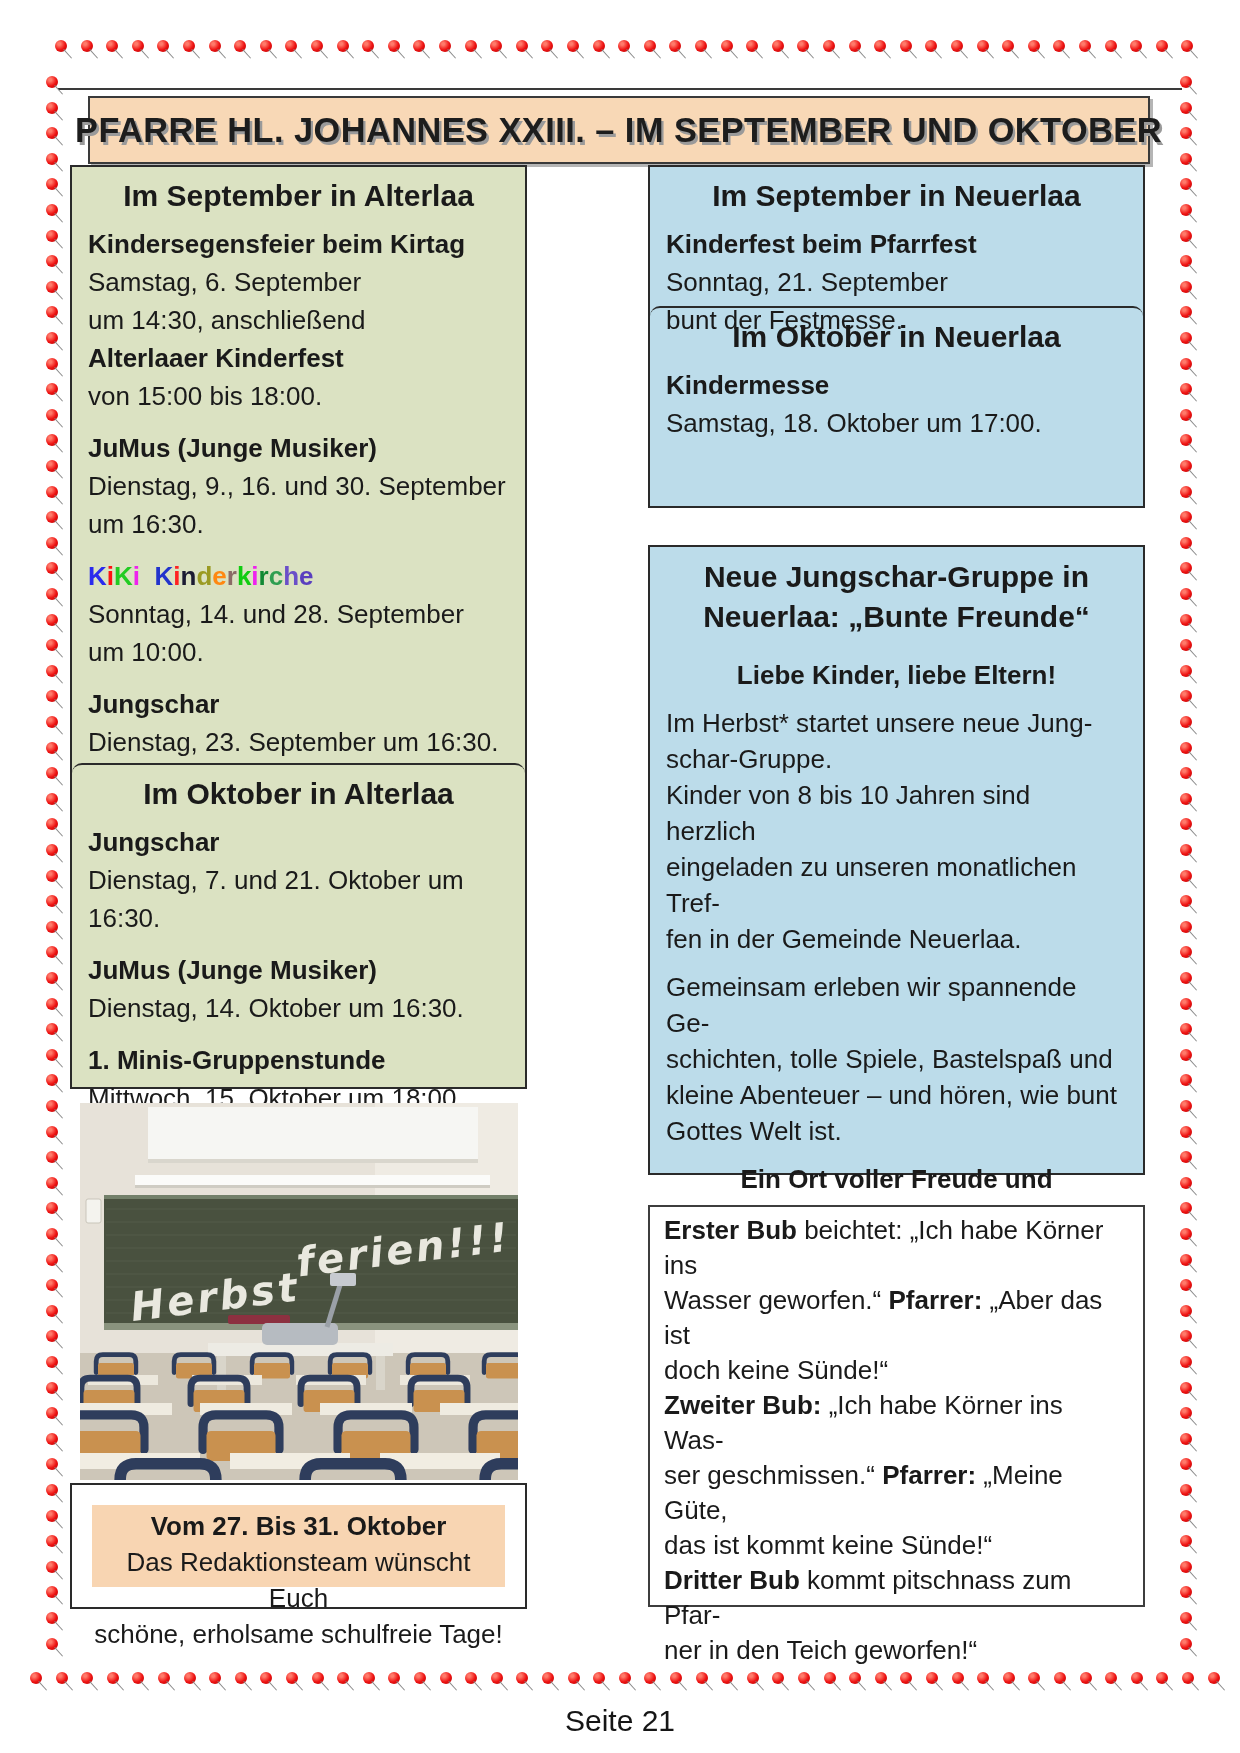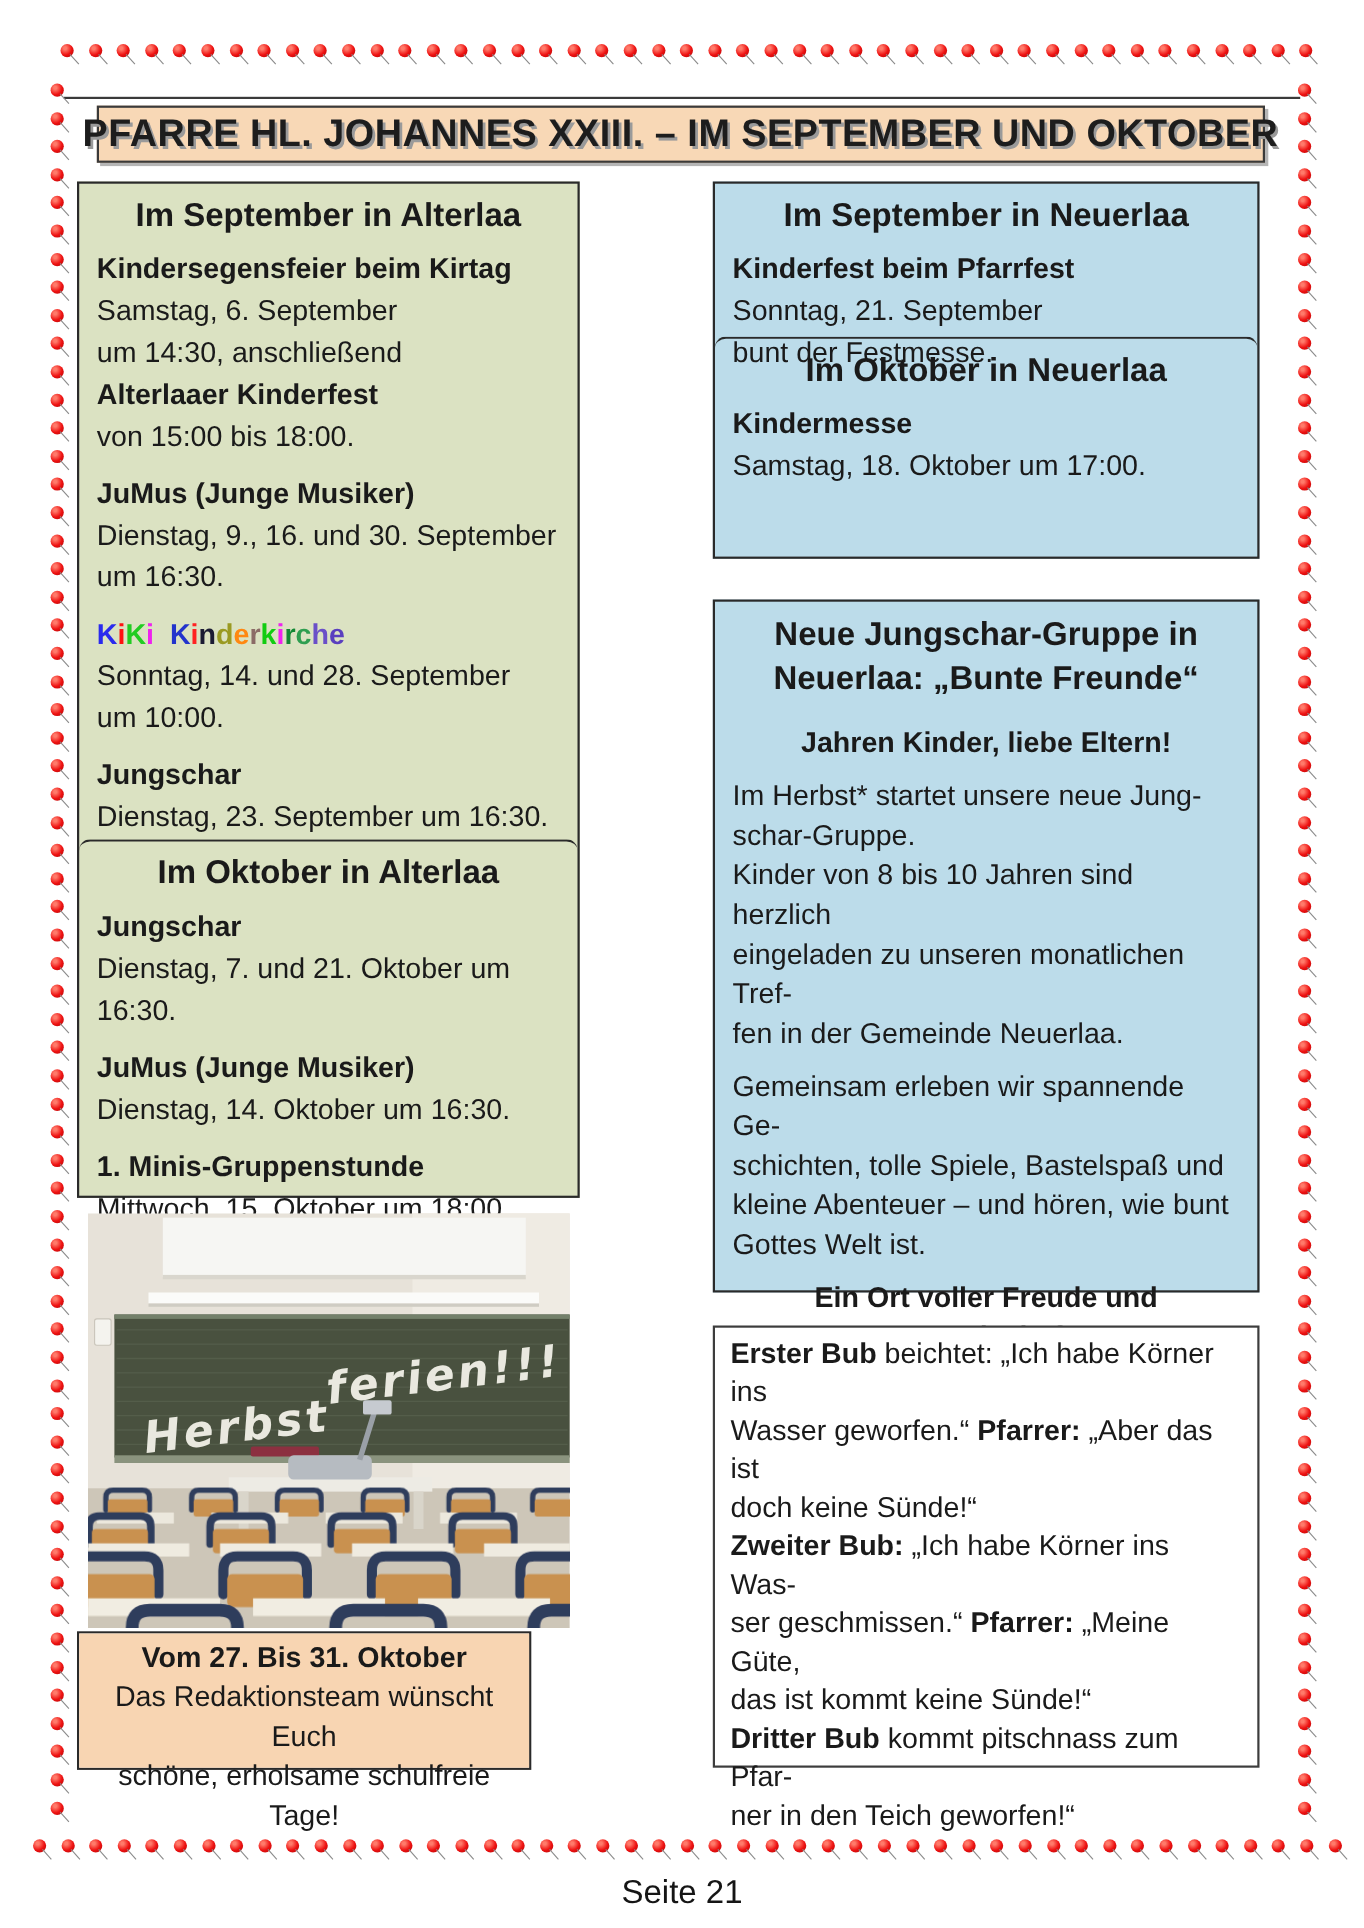--- a/index.html
+++ b/index.html
@@ -12,21 +12,21 @@
   .b{font-weight:700;}
 
   
   .pin{position:absolute;width:12px;height:12px;border-radius:50%;
     background:radial-gradient(circle at 35% 32%, #ff7a6a 12%, var(--pin-red) 55%, #a50909 100%);z-index:6;}
   .pin::after{content:"";position:absolute;left:9px;top:9px;width:12px;height:0;
     border-top:1.5px solid #8a8a8a;transform:rotate(48deg);transform-origin:0 0;}
 
   .top-rule{position:absolute;left:58px;top:88px;width:1124px;border-top:2px solid #3a3a3a;}
 
-  .banner{position:absolute;left:88px;top:96px;width:1062px;height:52px;
+  .banner{position:absolute;left:88px;top:96px;width:1062px;height:68px;
     background:var(--banner-peach);border:2px solid #3a3a3a;box-shadow:3px 3px 0 #b5b5b5;
     display:flex;align-items:center;justify-content:center;}
   .banner-text{font-size:35px;font-weight:700;letter-spacing:.5px;color:#1d1d1d;
     white-space:nowrap;text-shadow:2.5px 2.5px 0 #9a9a9a;transform:scaleX(.98);}
 
   .box{position:absolute;border:2px solid #2a2a2a;}
   .green{background:var(--green-box);}
   .blue{background:var(--blue-box);}
   .white-box{background:#ffffff;border-color:#3d3d3d;}
 
@@ -56,21 +56,21 @@
   .jtitle-gap{height:20px;}
 
   #schmunzel-box{left:648px;top:1205px;width:497px;height:402px;padding:6px 14px;}
   #schmunzel-box h2{margin-bottom:2px;}
   #schmunzel-box .block{line-height:35px;margin:0;}
 
   
   #photo{position:absolute;left:80px;top:1103px;width:438px;height:377px;}
 
   
-  #caption-box{left:70px;top:1483px;width:413px;height:126px;background:#fff;padding:0;}
+  #caption-box{left:70px;top:1483px;width:457px;height:126px;background:#fff;padding:20px;}
   .caption-inner{background:var(--caption-peach);width:100%;height:100%;padding:3px 2px;}
   .caption-inner .block{margin:0;line-height:36px;}
 
   .footer{position:absolute;left:0;top:1704px;width:100%;text-align:center;
     font-size:30px;color:#151515;}
 </style>
 </head>
 <body>
 
 <div class="top-rule"></div>
@@ -233,21 +233,21 @@
       </div>
   </div>
 </section>
 
 <section class="box blue" id="jungschar-box">
   <span class="jtitle">Neue Jungschar-Gruppe in</span>
   <span class="jtitle">Neuerlaa: „Bunte Freunde“</span>
   <div class="jtitle-gap"></div>
   <div>
       <p class="block center">
-        <span class="line"><span class="b">Jahren Kinder, liebe Eltern!</span></span>
+        <span class="line"><span class="b">Liebe Kinder, liebe Eltern!</span></span>
       </p>
       <p class="block">
         <span class="line"><span>Im Herbst* startet unsere neue Jung-</span></span>
         <span class="line"><span>schar-Gruppe.</span></span>
         <span class="line"><span>Kinder von 8 bis 10 Jahren sind herzlich</span></span>
         <span class="line"><span>eingeladen zu unseren monatlichen Tref-</span></span>
         <span class="line"><span>fen in der Gemeinde Neuerlaa.</span></span>
       </p>
       <p class="block">
         <span class="line"><span>Gemeinsam erleben wir spannende Ge-</span></span>

